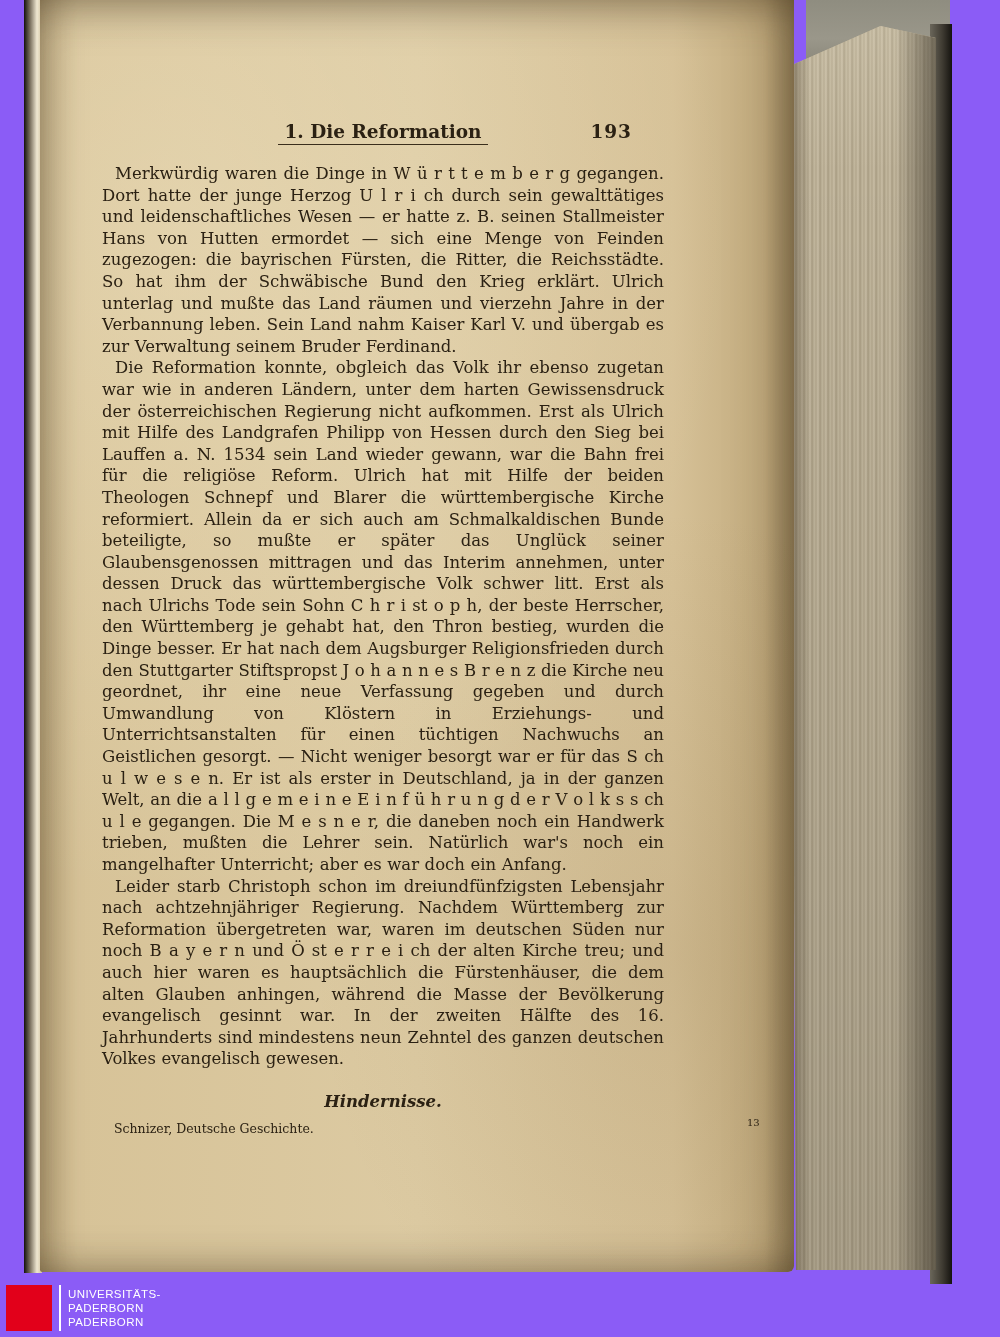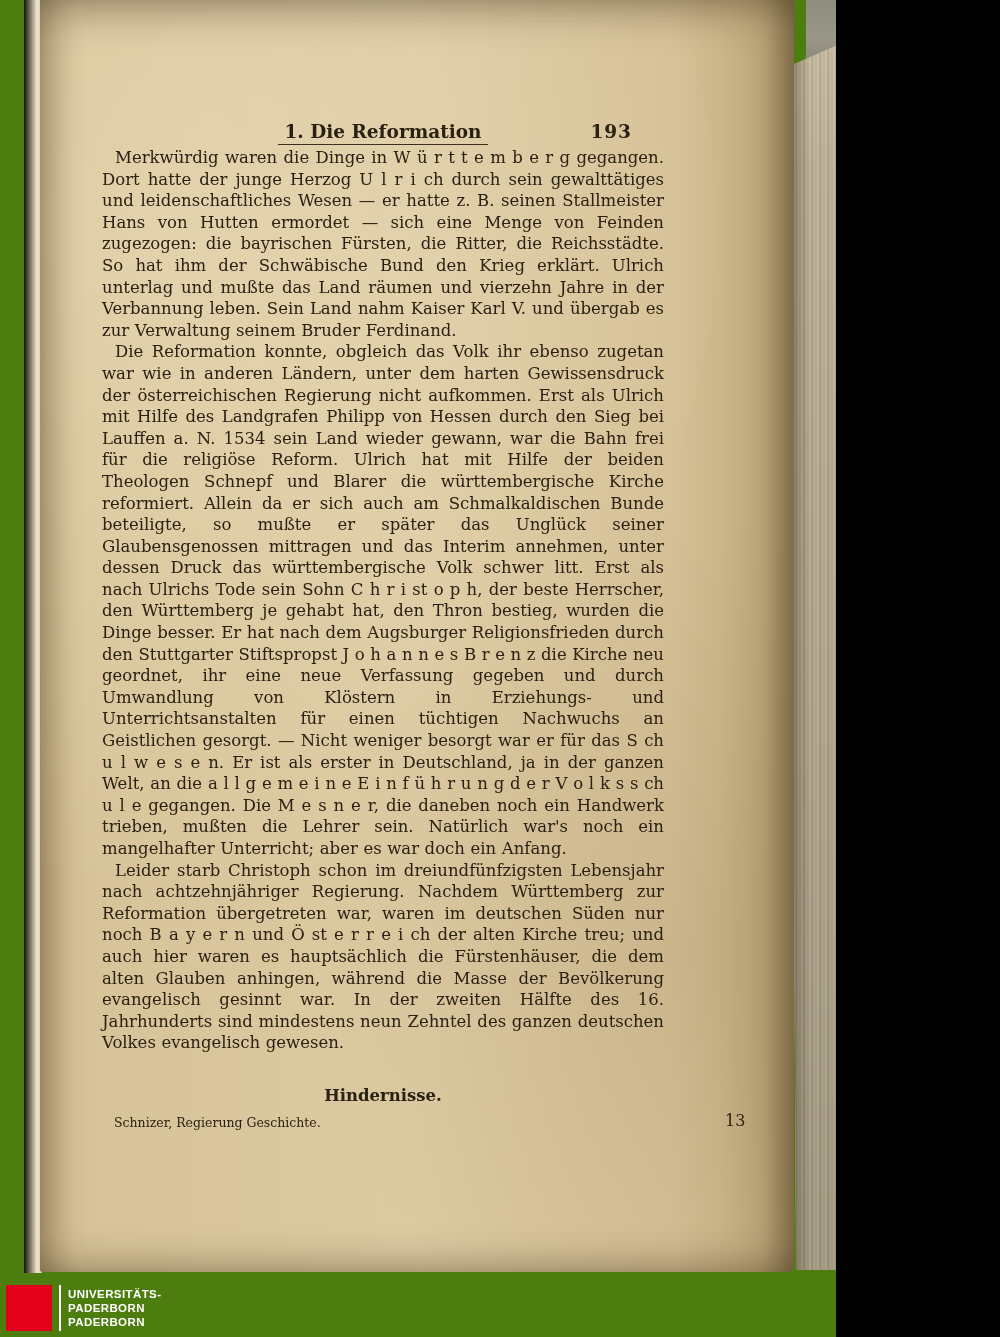--- a/index.html
+++ b/index.html
@@ -2,23 +2,23 @@
 <html lang="de"><head>
 <meta charset="utf-8">
 <style>
   html, body {
     margin: 0;
     padding: 0;
     background: #000;
   }
   .scan {
     position: relative;
-    width: 836px;
+    width: 1000px;
     height: 1337px;
-    background: #4d7c0f;
+    background: #8b5cf6;
     overflow: hidden;
     font-family: "DejaVu Serif", serif;
   }
 
   
   .cover-top {
     position: absolute;
     left: 806px; top: 0;
     width: 144px; height: 86px;
     background: linear-gradient(180deg, #8f8d80 0%, #9a978a 45%, #7d7a6d 100%);
@@ -99,39 +99,41 @@
   .body-par {
     margin: 0;
     font-size: 16.5px;
     line-height: 21.6px;
     text-align: justify;
     text-indent: 13px;
     hyphens: auto;
     word-spacing: 0.02em;
   }
   .body-par.first {
+    margin-top: 16px;
   }
 
   .section-heading {
-    margin: 32px 0 10px 0;
+    margin: 22px 0 10px 0;
     text-align: center;
     font-size: 16.5px;
     font-weight: bold;
+    font-style: italic;
   }
 
   .footer-row {
     position: relative;
     margin-top: 5px;
     font-size: 12.5px;
     padding-left: 12px;
   }
   .sheet-number {
     position: absolute;
-    left: 623px; top: -4px;
-    font-size: 16px;
+    left: 645px; top: -4px;
+    font-size: 10px;
   }
 
   
   .stamp {
     position: absolute;
     left: 6px; bottom: 6px;
     display: flex;
     align-items: stretch;
     height: 46px;
   }
@@ -147,21 +149,20 @@
   .stamp-text {
     margin-left: 7px;
     display: flex;
     flex-direction: column;
     justify-content: center;
     color: #ffffff;
     font-family: "Liberation Sans", sans-serif;
     font-size: 11.5px;
     line-height: 14px;
     letter-spacing: 0.4px;
-    font-weight: bold;
   }
 </style>
 </head>
 <body>
 
 <div class="scan">
 
   <div class="cover-top"></div>
   <div class="cover-right"></div>
   <div class="fore-edge"></div>
@@ -176,21 +177,21 @@
       </div>
 
       <p class="body-par first" lang="de">Merkwürdig waren die Dinge in W ü r t t e m b e r g gegangen. Dort hatte der junge Herzog U l r i ch durch sein gewalttätiges und leidenschaftliches Wesen — er hatte z. B. seinen Stallmeister Hans von Hutten ermordet — sich eine Menge von Feinden zugezogen: die bayrischen Fürsten, die Ritter, die Reichsstädte. So hat ihm der Schwäbische Bund den Krieg erklärt. Ulrich unterlag und mußte das Land räumen und vierzehn Jahre in der Verbannung leben. Sein Land nahm Kaiser Karl V. und übergab es zur Verwaltung seinem Bruder Ferdinand.</p>
       <p class="body-par" lang="de">Die Reformation konnte, obgleich das Volk ihr ebenso zugetan war wie in anderen Ländern, unter dem harten Gewissensdruck der österreichischen Regierung nicht aufkommen. Erst als Ulrich mit Hilfe des Landgrafen Philipp von Hessen durch den Sieg bei Lauffen a. N. 1534 sein Land wieder gewann, war die Bahn frei für die religiöse Reform. Ulrich hat mit Hilfe der beiden Theologen Schnepf und Blarer die württembergische Kirche reformiert. Allein da er sich auch am Schmalkaldischen Bunde beteiligte, so mußte er später das Unglück seiner Glaubensgenossen mittragen und das Interim annehmen, unter dessen Druck das württembergische Volk schwer litt. Erst als nach Ulrichs Tode sein Sohn C h r i st o p h, der beste Herrscher, den Württemberg je gehabt hat, den Thron bestieg, wurden die Dinge besser. Er hat nach dem Augsburger Religionsfrieden durch den Stuttgarter Stiftspropst J o h a n n e s B r e n z die Kirche neu geordnet, ihr eine neue Verfassung gegeben und durch Umwandlung von Klöstern in Erziehungs- und Unterrichtsanstalten für einen tüchtigen Nachwuchs an Geistlichen gesorgt. — Nicht weniger besorgt war er für das S ch u l w e s e n. Er ist als erster in Deutschland, ja in der ganzen Welt, an die a l l g e m e i n e E i n f ü h r u n g d e r V o l k s s ch u l e gegangen. Die M e s n e r, die daneben noch ein Handwerk trieben, mußten die Lehrer sein. Natürlich war's noch ein mangelhafter Unterricht; aber es war doch ein Anfang.</p>
       <p class="body-par" lang="de">Leider starb Christoph schon im dreiundfünfzigsten Lebensjahr nach achtzehnjähriger Regierung. Nachdem Württemberg zur Reformation übergetreten war, waren im deutschen Süden nur noch B a y e r n und Ö st e r r e i ch der alten Kirche treu; und auch hier waren es hauptsächlich die Fürstenhäuser, die dem alten Glauben anhingen, während die Masse der Bevölkerung evangelisch gesinnt war. In der zweiten Hälfte des 16. Jahrhunderts sind mindestens neun Zehntel des ganzen deutschen Volkes evangelisch gewesen.</p>
 
       <h3 class="section-heading">Hindernisse.</h3>
 
 
       <div class="footer-row">
-        <span>Schnizer, Regierung Geschichte.</span>
+        <span>Schnizer, Deutsche Geschichte.</span>
         <span class="sheet-number">13</span>
       </div>
 
     </div>
   </div>
 
   <div class="stamp">
     <div class="stamp-logo"></div>
     <div class="stamp-rule"></div>
     <div class="stamp-text">

